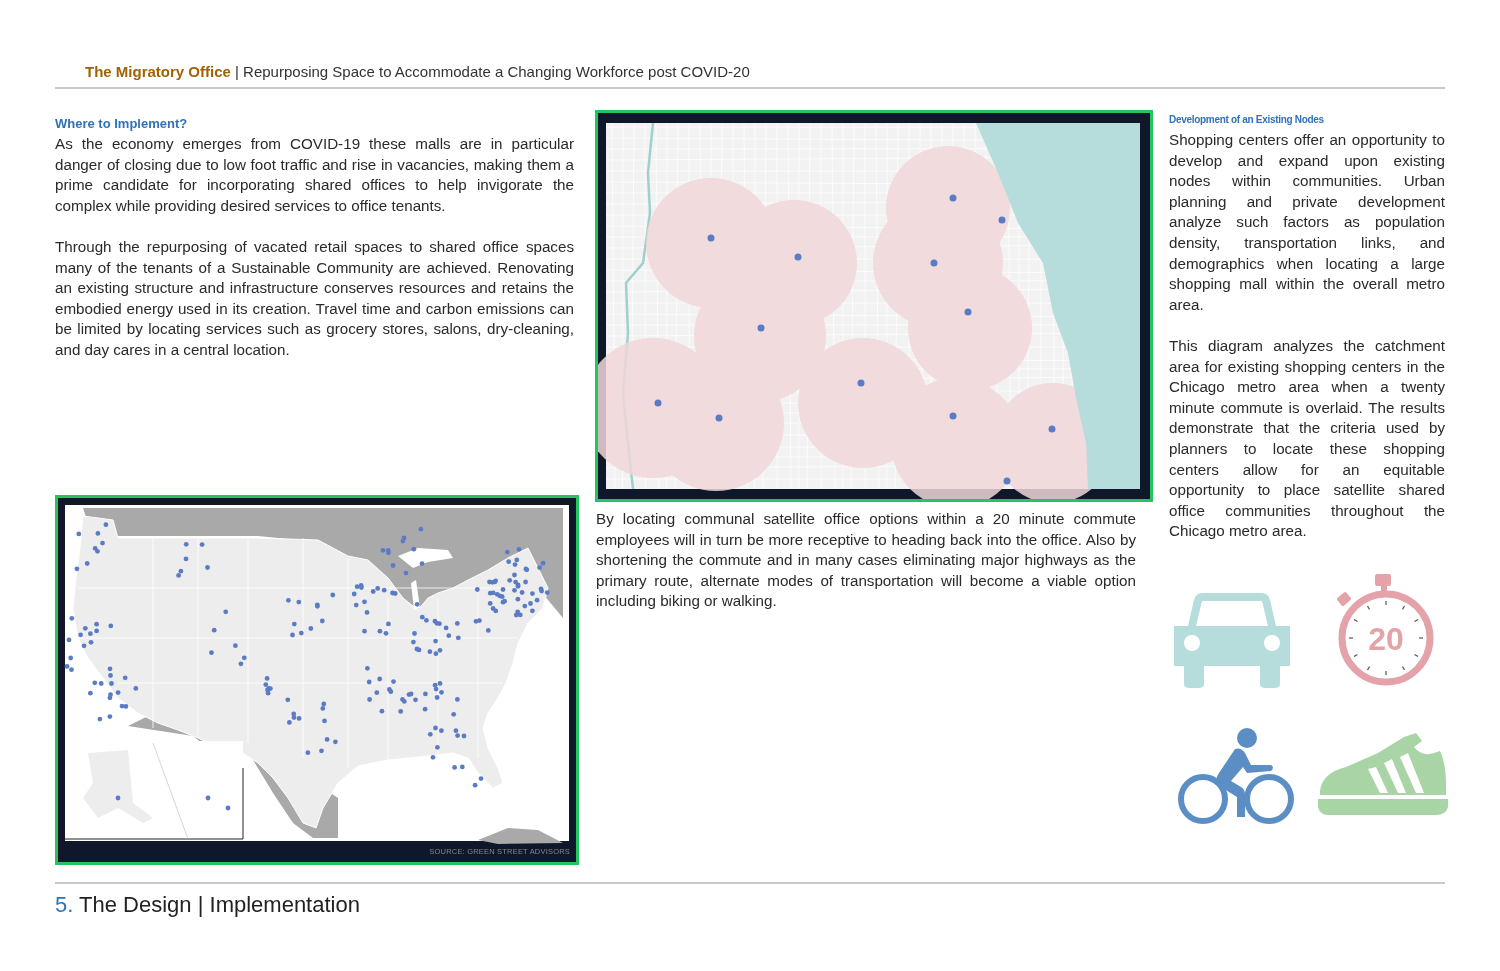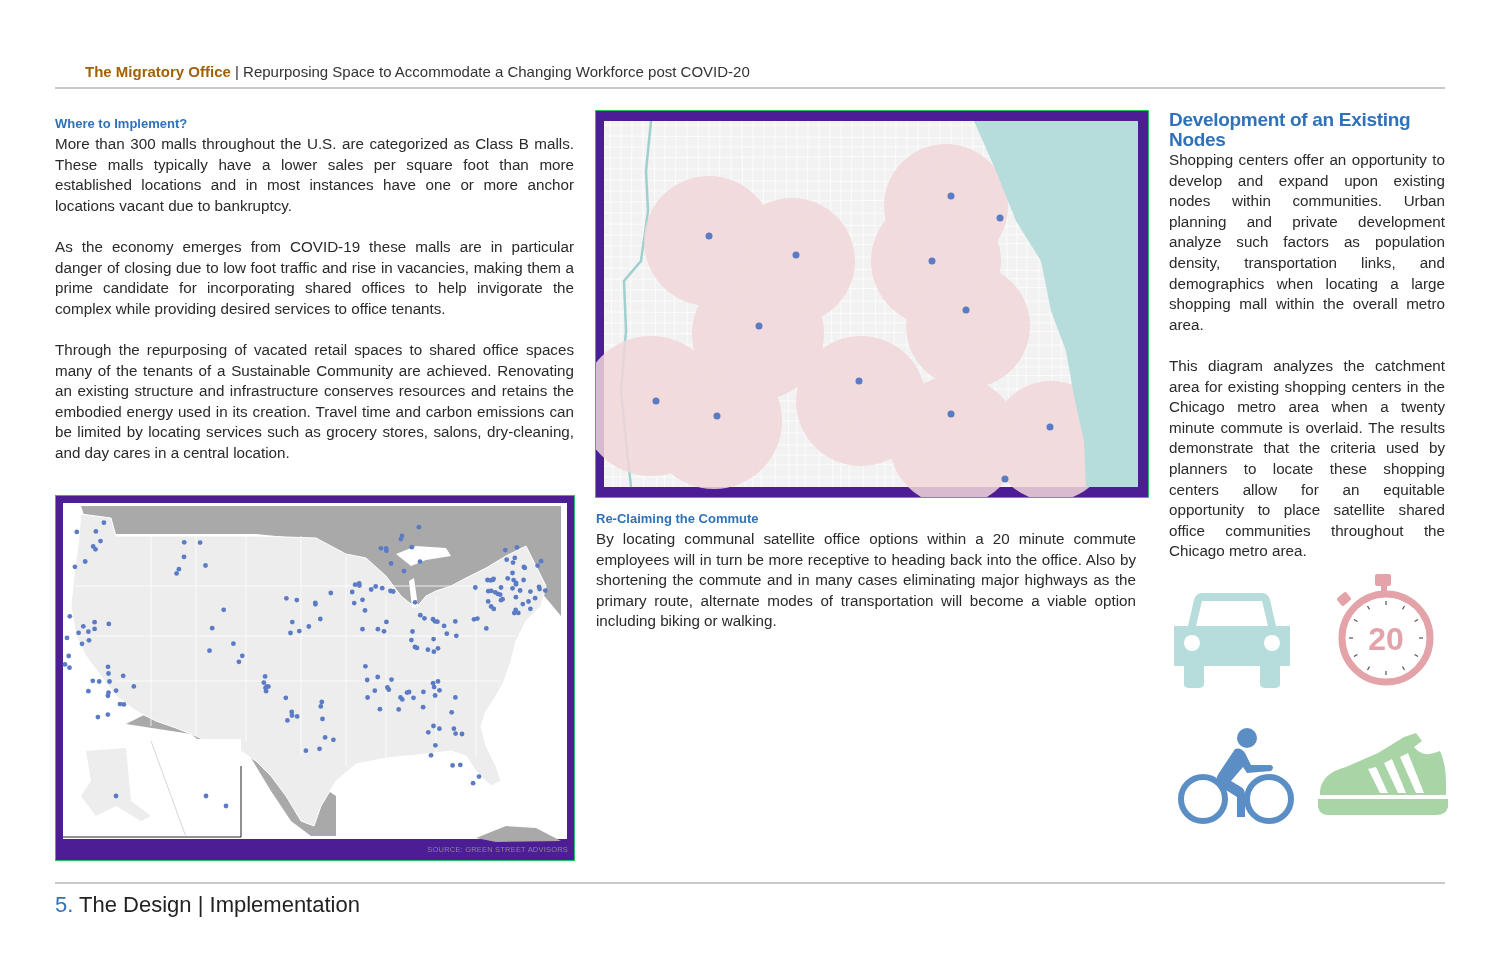--- a/index.html
+++ b/index.html
@@ -5,37 +5,36 @@
   html, body { margin:0; padding:0; background:#ffffff; }
   body { width:1500px; height:971px; position:relative; overflow:hidden;
          font-family:"Liberation Sans", sans-serif; color:#222; }
   .abs { position:absolute; }
   .header { left:55px; top:63px; font-size:15px; color:#333; white-space:nowrap; }
   .header .brand { color:#a16207; font-weight:bold;margin-left:30px; }
   .rule { position:absolute; left:55px; width:1390px; height:2px; background:#c9c9c9; }
   .h2 { color:#2f72b8; font-weight:bold; font-size:13px; line-height:20px; margin:0; }
   .p { font-size:15.2px; line-height:20.6px; text-align:justify; margin:0 0 20.6px 0; color:#2a2a2a; }
   .col { position:absolute; }
-  .panel { position:absolute; border:1px solid #22c55e; background:#4c1d95;text-align:right; }
+  .panel { position:absolute; border:3px solid #22c55e; background:#0f172a;text-align:right; }
   .footer { left:55px; top:892px; font-size:22px; color:#222; white-space:nowrap; }
   .footer .num { color:#2f72b8; }
   svg { display:block; }
   .source { position:absolute; right:6px; bottom:6px; font-size:7.5px; color:#888; letter-spacing:0.2px; }
 </style>
 </head>
 <body>
 
 <div class="abs header">
   <span class="brand">The Migratory Office</span><span> | </span><span>Repurposing Space to Accommodate a Changing Workforce post COVID-20</span>
 </div>
 <div class="rule" style="top:87px;"></div>
 
 <div class="col" style="left:55px; top:114px; width:519px;">
   <h2 class="h2">Where to Implement?</h2>
-  <p class="p">More than 300 malls throughout the U.S. are categorized as Class B malls. These malls typically have a lower sales per square foot than more established locations and in most instances have one or more anchor locations vacant due to bankruptcy.</p>
   <p class="p">As the economy emerges from COVID-19 these malls are in particular danger of closing due to low foot traffic and rise in vacancies, making them a prime candidate for incorporating shared offices to help invigorate the complex while providing desired services to office tenants.</p>
   <p class="p">Through the repurposing of vacated retail spaces to shared office spaces many of the tenants of a Sustainable Community are achieved. Renovating an existing structure and infrastructure conserves resources and retains the embodied energy used in its creation.  Travel time  and carbon emissions can be limited by locating services such as grocery stores, salons, dry-cleaning, and day cares in a central location.</p>
 </div>
 
 <div class="panel" style="left:55px; top:495px; width:518px; height:364px;">
   <svg width="518" height="364" viewBox="0 0 518 364">
     <rect x="7" y="7" width="504" height="336" fill="#ffffff"></rect>
 
     <path d="M25 10 L505 10 L505 120 L480 90 L460 60 L430 75 L410 95 L395 110 L370 118 L350 112 L330 95 L320 72 L300 62 L280 58 L260 45 L240 42 L200 38 L100 38 L40 38 L30 25 Z" fill="#a9a9a9"></path>
 
@@ -397,26 +396,25 @@
         <circle cx="60" cy="290" r="3.5" fill="#5b7cc4"></circle>
         <circle cx="121" cy="305" r="3.5" fill="#5b7cc4"></circle>
         <circle cx="355" cy="303" r="3.5" fill="#5b7cc4"></circle>
         <circle cx="454" cy="316" r="3.5" fill="#5b7cc4"></circle>
         <circle cx="409" cy="368" r="3.5" fill="#5b7cc4"></circle>
       </g>
   </svg>
 </div>
 
 <div class="col" style="left:596px; top:509px; width:540px;">
-  <h2 class="h2">Re-Claiming the Commute</h2>
   <p class="p">By locating communal satellite office options within a 20 minute commute employees will in turn be more receptive to heading back into the office. Also by shortening the commute and in many cases eliminating major highways as the primary route, alternate modes of transportation will become a viable option including biking or walking.</p>
 </div>
 
 <div class="col" style="left:1169px; top:110px; width:276px;">
-  <h2 class="h2" style="font-size:19px; letter-spacing:-0.3px;">Development of an Existing Nodes</h2>
+  <h2 class="h2" style="font-size:10px; letter-spacing:-0.3px;">Development of an Existing Nodes</h2>
   <p class="p">Shopping centers offer an opportunity to develop and expand upon existing nodes within communities.  Urban planning and private development analyze such factors as population density, transportation links, and demographics when locating a large shopping mall within the overall metro area.</p>
   <p class="p">This diagram analyzes the catchment area for existing shopping centers in the Chicago metro area when a twenty minute commute is overlaid. The results demonstrate that the criteria used by planners to locate these shopping centers allow for an equitable opportunity to place satellite shared office communities throughout the Chicago metro area.</p>
 </div>
 
 <div class="abs" style="left:1172px; top:588px;">
   <svg width="120" height="100" viewBox="0 0 120 100">
     <path d="M30 5 L90 5 Q96 5 98 12 L104 38 L118 38 L118 78 L108 78 L108 96 Q108 100 102 100 L94 100 Q88 100 88 96 L88 78 L32 78 L32 96 Q32 100 26 100 L18 100 Q12 100 12 96 L12 78 L2 78 L2 38 L16 38 L22 12 Q24 5 30 5 Z M30 13 L24 38 L96 38 L90 13 Z" fill="#b6dcdb" fill-rule="evenodd"></path>
     <circle cx="20" cy="55" r="8" fill="#fff"></circle>
     <circle cx="100" cy="55" r="8" fill="#fff"></circle>
   </svg>

